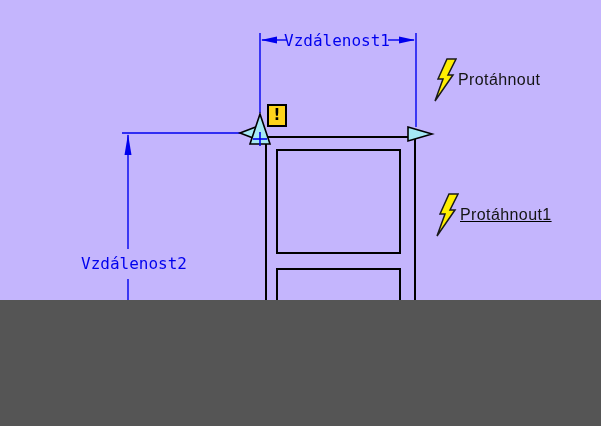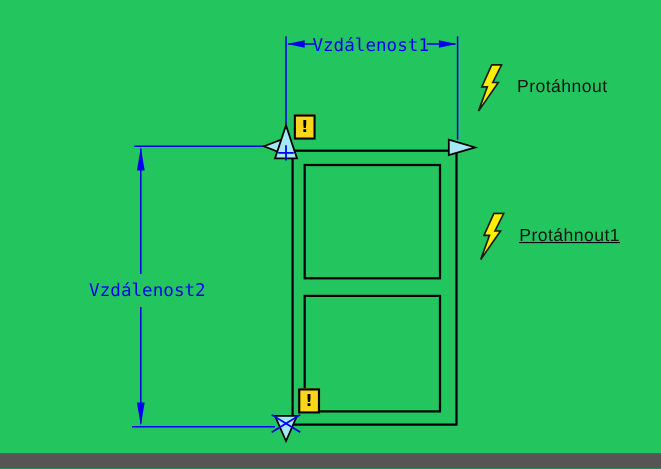--- a/index.html
+++ b/index.html
@@ -1,20 +1,20 @@
 <!DOCTYPE html>
 <html><head>
 <meta charset="utf-8">
 <style>
   html,body{margin:0;padding:0;}
   body{background:#555;}
   .canvas{
     position:relative;
-    width:601px;height:412px;
-    background:#22c55e;
+    width:601px;height:300px;
+    background:#c4b5fd;
     overflow:hidden;
     font-family:"Liberation Sans",sans-serif;
   }
   .canvas svg.scene{position:absolute;left:0;top:0;}
   
   .frame{fill:none;stroke:#000;stroke-width:2;}
   .dimline{stroke:#0000ee;stroke-width:1.4;fill:none;}
   .dimarrow{fill:#0000ee;stroke:none;}
   .dimtext{
     fill:#0000ee;
@@ -38,21 +38,21 @@
     font-weight:bold;
     font-size:15px;
     line-height:19px;
     color:#000;
   }
   
   .action{
     position:absolute;
     display:flex;
     align-items:center;
-    gap:13px;
+    gap:1px;
     height:44px;
   }
   .action .label{
     color:#141414;
     font-size:16px;
     letter-spacing:0.4px;
     white-space:nowrap;
   }
   .bolt{flex:0 0 auto;}
 </style>

